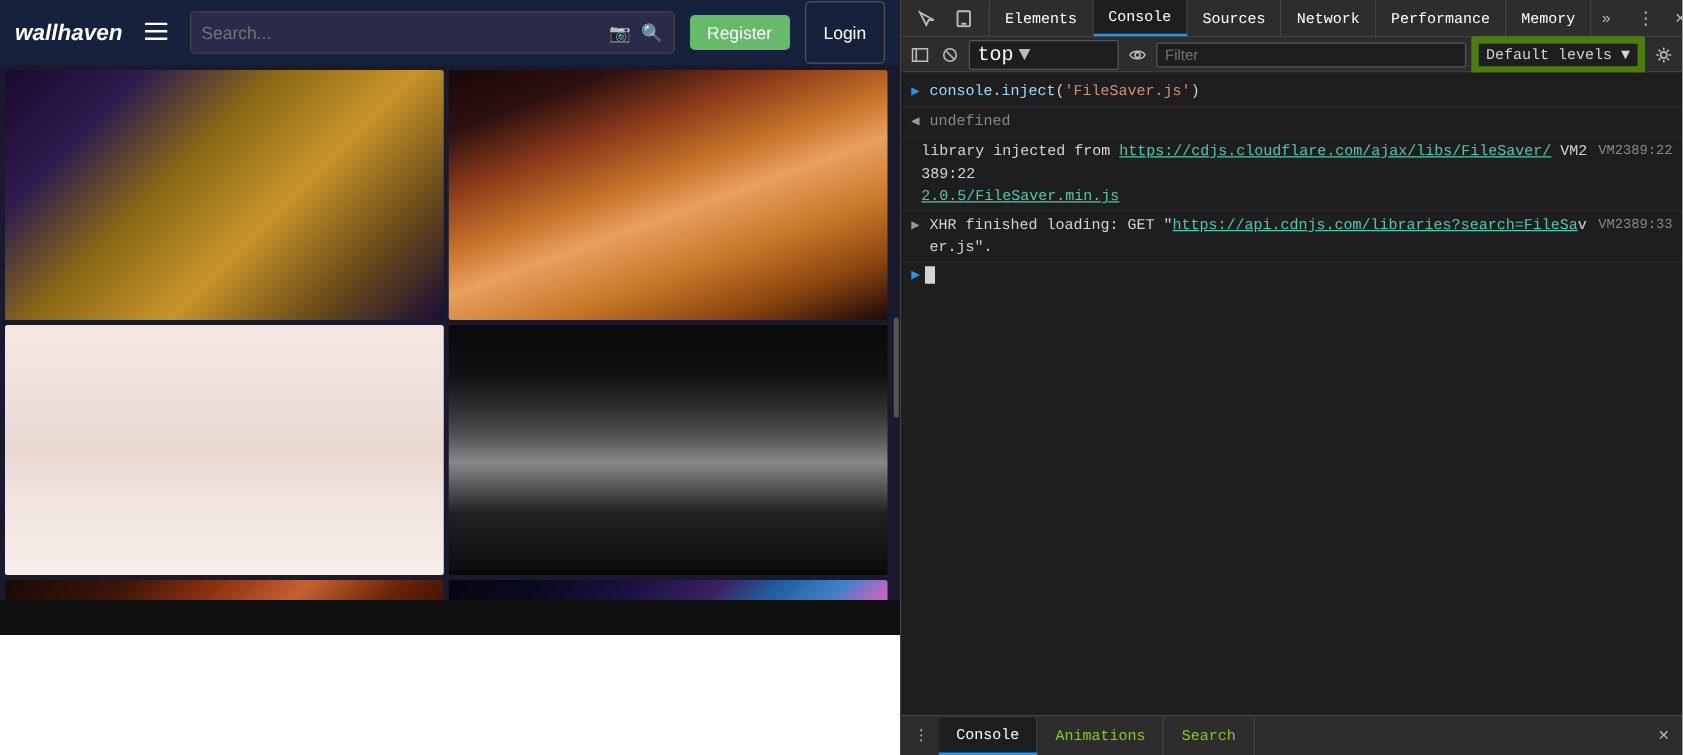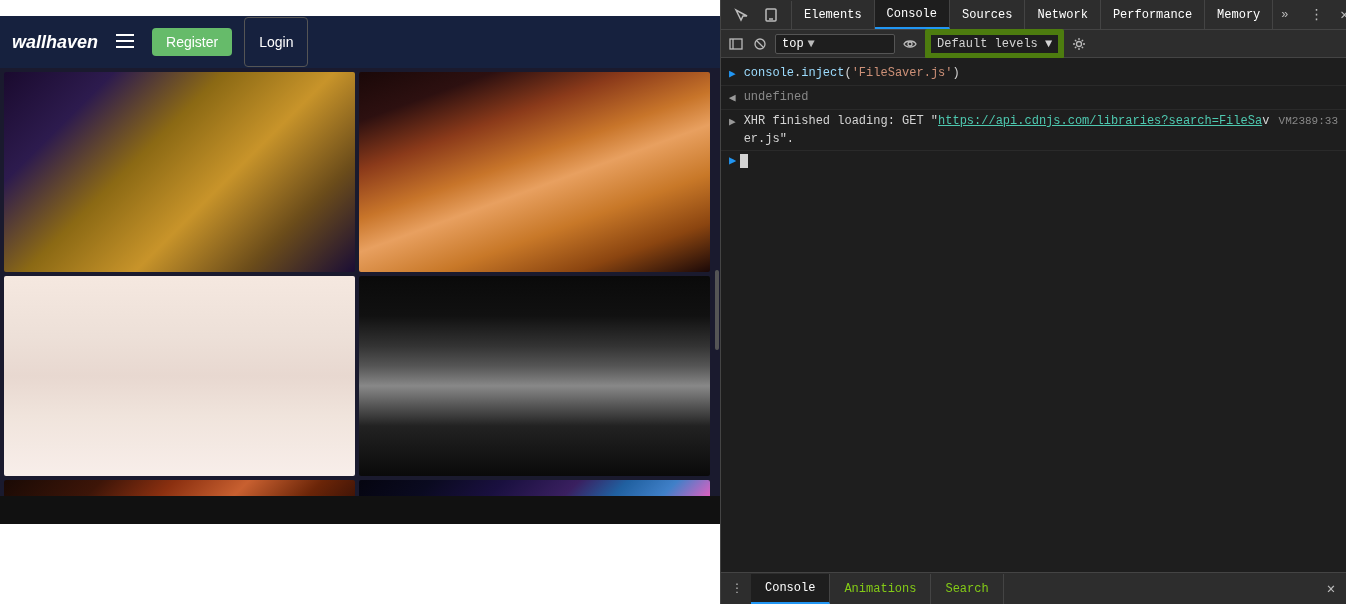--- a/index.html
+++ b/index.html
@@ -6,21 +6,20 @@
     body { width: 1346px; height: 604px; overflow: hidden; display: flex; font-family: Arial, sans-serif; background: #fff; }
 
     
     #wallhaven-side {
       width: 720px;
       height: 508px;
       display: flex;
       flex-direction: column;
       background: #1a1a2e;
       overflow: hidden;
-      margin-top: 16px;
     }
 
     
     .wh-header {
       height: 52px;
       background: #16213e;
       display: flex;
       align-items: center;
       padding: 0 12px;
       gap: 12px;
@@ -284,21 +283,21 @@
     }
 
     .dt-context-selector {
       display: flex;
       align-items: flex-end;
       background: #1e1e1e;
       border: 1px solid #555;
       border-radius: 2px;
       padding: 2px 6px;
       color: #fff;
-      font-size: 12px;
+      font-size: 16px;
       gap: 4px;
       cursor: pointer;
       min-width: 120px;
     }
 
     .dt-eye-btn {
       width: 22px;
       height: 22px;
       display: flex;
       align-items: center;
@@ -485,20 +484,27 @@
 <div id="wallhaven-side">
 
   <div class="wh-header">
     <span class="wh-logo">wallhaven</span>
     <div class="wh-menu-btn">
       <svg width="18" height="14" viewBox="0 0 18 14" fill="white">
         <rect y="0" width="18" height="2"></rect>
         <rect y="6" width="18" height="2"></rect>
         <rect y="12" width="18" height="2"></rect>
       </svg>
+    </div>
+    <div class="wh-search-bar">
+      <input type="text" placeholder="Search..." style="">
+      <div class="wh-search-icons">
+        <span>📷</span>
+        <span>🔍</span>
+      </div>
     </div>
     <button class="wh-btn-register">Register</button>
     <button class="wh-btn-login">Login</button>
   </div>
 
   <div style="display:flex; flex:1; overflow:hidden;">
     <div class="wh-gallery">
       <div class="gallery-grid">
         <div class="gallery-item img-fantasy-scene"></div>
         <div class="gallery-item img-woman-gold"></div>
@@ -577,20 +583,21 @@
     <div class="dt-context-selector">
       <span>top</span>
       <span style="color:#bbb;">▼</span>
     </div>
     <div class="dt-eye-btn">
       <svg width="14" height="10" viewBox="0 0 14 10" fill="none" stroke="#bbb" stroke-width="1.3">
         <path d="M1 5 C3 1 11 1 13 5 C11 9 3 9 1 5Z"></path>
         <circle cx="7" cy="5" r="2"></circle>
       </svg>
     </div>
+    <input class="dt-filter-input" type="text" placeholder="Filter" style="">
     <div class="dt-levels-selector">
       <span>Default levels</span> ▼
     </div>
     <div class="dt-settings-icon">
       <svg width="14" height="14" viewBox="0 0 14 14" fill="none" stroke="#bbb" stroke-width="1.3">
         <circle cx="7" cy="7" r="2.5"></circle>
         <path d="M7 1v2M7 11v2M1 7h2M11 7h2M2.9 2.9l1.4 1.4M9.7 9.7l1.4 1.4M2.9 11.1l1.4-1.4M9.7 4.3l1.4-1.4"></path>
       </svg>
     </div>
   </div>
@@ -604,20 +611,28 @@
       </span>
     </div>
 
     <div class="dt-console-line">
       <span class="dt-line-marker" style="color:#999;">◀</span>
       <span class="dt-line-content">
         <span class="dt-code-undefined">undefined</span>
       </span>
     </div>
 
+    <div class="dt-console-line">
+      <span class="dt-line-marker"></span>
+      <span class="dt-line-content">
+        <span class="dt-code-normal">library injected from </span><span class="dt-code-url">https://cdjs.cloudflare.com/ajax/libs/FileSaver/</span><span class="dt-code-normal"> VM2389:22</span><br>
+        <span class="dt-code-url">2.0.5/FileSaver.min.js</span>
+      </span>
+      <span class="dt-line-source">VM2389:22</span>
+    </div>
 
     <div class="dt-console-line">
       <span class="dt-line-marker" style="color:#999;">▶</span>
       <span class="dt-line-content">
         <span class="dt-code-normal">XHR finished loading: GET "</span><span class="dt-code-url">https://api.cdnjs.com/libraries?search=FileSa</span><span class="dt-code-normal">ver.js".</span>
       </span>
       <span class="dt-line-source">VM2389:33</span>
     </div>
 
     <div class="dt-input-line">

